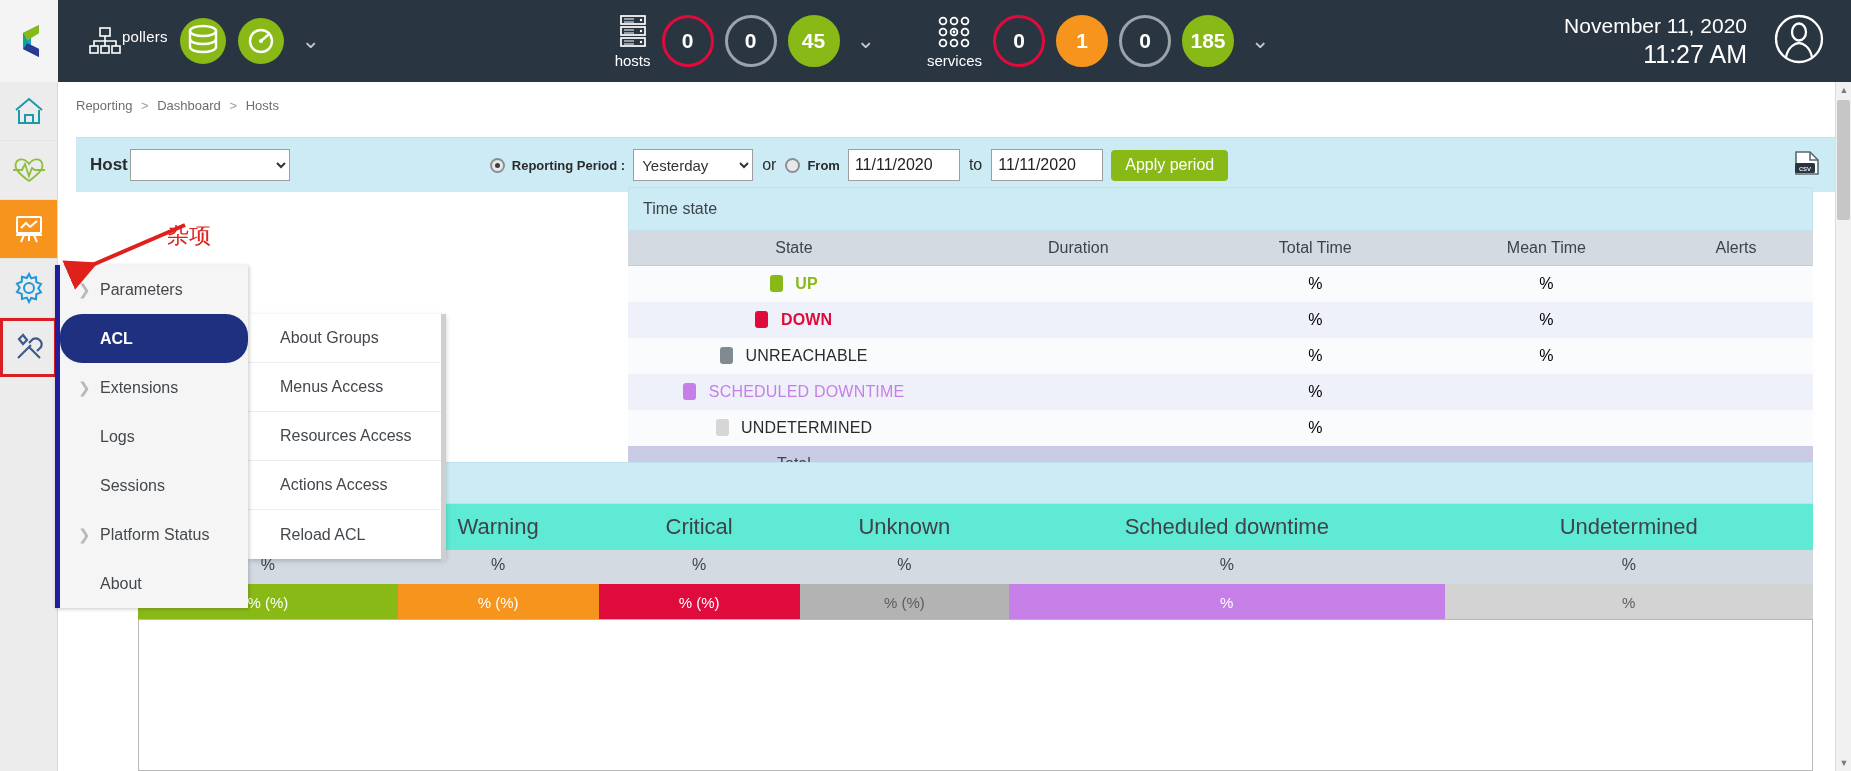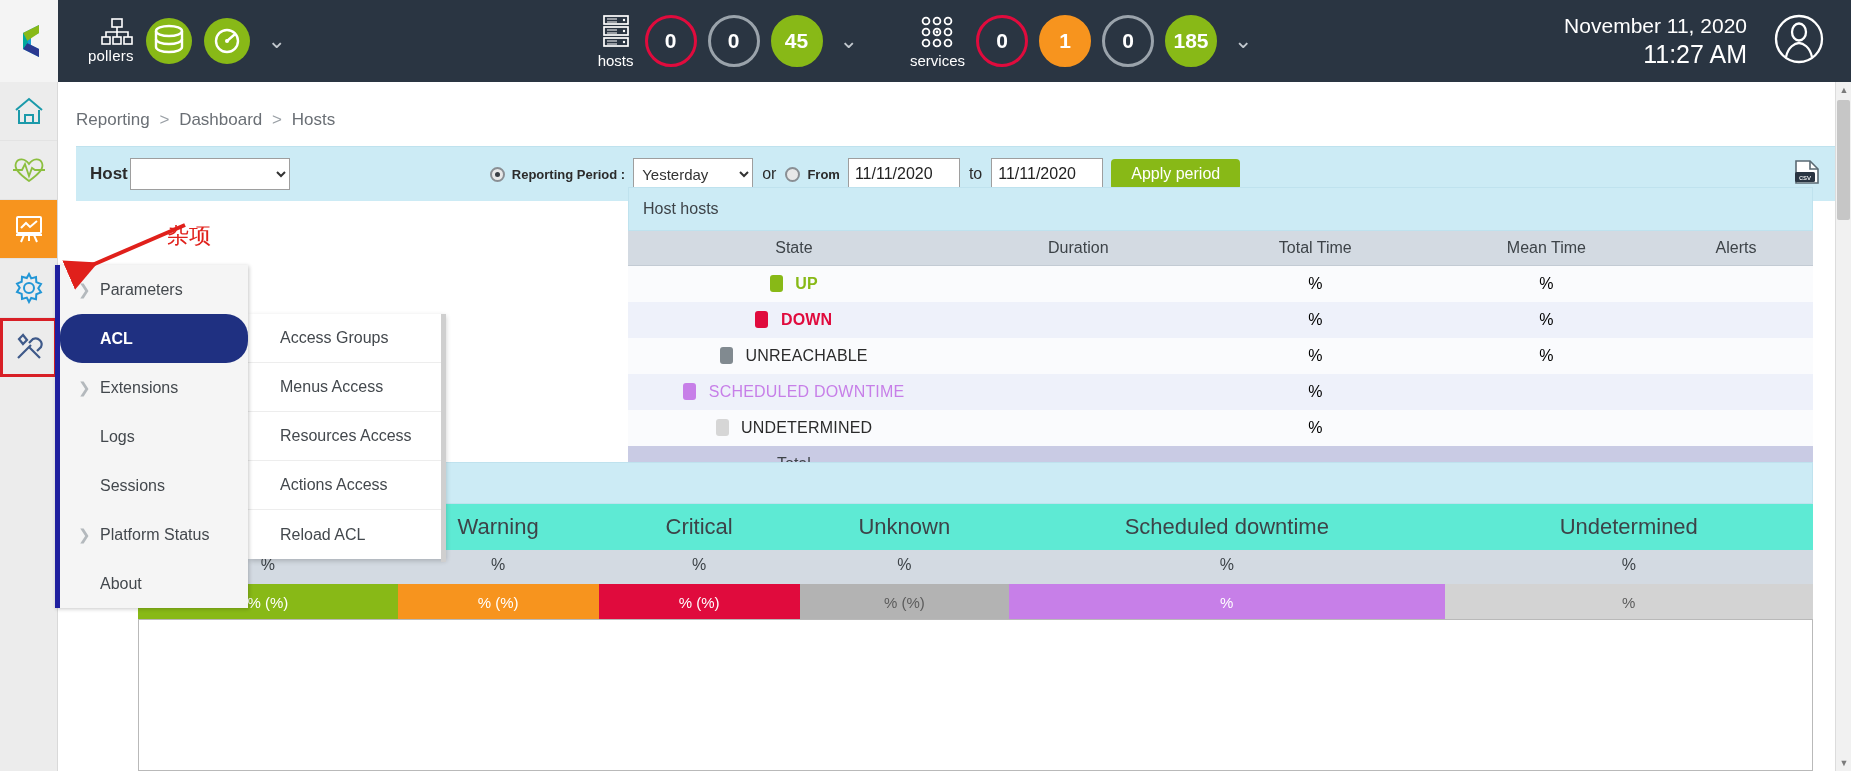--- a/index.html
+++ b/index.html
@@ -15,21 +15,21 @@
   
   .topbar {
     position:absolute; top:0; left:0; width:1851px; height:82px;
     background:#2a3542; display:flex; align-items:center;
   }
   .logo-cell {
     width:58px; height:82px; background:#f4f4f4;
     display:flex; align-items:center; justify-content:center; flex:0 0 58px;
   }
   .poller-group { display:flex; align-items:center; height:82px; padding-left:30px; gap:12px; }
-  .poller-item { display:flex; flex-direction:column; align-items:flex-end; justify-content:center; }
+  .poller-item { display:flex; flex-direction:row; align-items:flex-start; justify-content:center; }
   .poller-label { color:#fff; font-size:15px; margin-top:1px; letter-spacing:.2px; }
   .circle-icon { width:46px; height:46px; border-radius:50%; display:flex; align-items:center; justify-content:center; }
   .green-fill { background:#88b917; }
   .chev { color:#c3c9cf; font-size:22px; line-height:1; margin-left:6px; cursor:pointer; user-select:none; font-weight:300;}
 
   .counters-wrap { flex:1; display:flex; align-items:center; justify-content:center; gap:52px; }
   .counter-block { display:flex; align-items:center; gap:11px; }
   .counter-icon-col { display:flex; flex-direction:column; align-items:center; }
   .counter-icon-label { color:#fff; font-size:15px; margin-top:2px; }
   .badge {
@@ -54,25 +54,25 @@
   }
   .rail-item {
     height:59px; display:flex; align-items:center; justify-content:center;
     border-bottom:1px solid #e3e3e3; cursor:pointer; position:relative;
   }
   .rail-item.active-orange { background:#f7941e; }
   .rail-item.highlighted { outline:3px solid #d81f26; outline-offset:-3px; }
 
   
   .content { position:absolute; top:82px; left:58px; right:16px; bottom:0; background:#fff; overflow:hidden;}
-  .breadcrumb { font-size:17px; color:#6a6f75; padding:28px 0 12px 18px; }
+  .breadcrumb { font-size:13px; color:#6a6f75; padding:16px 0 12px 18px; }
   .breadcrumb span.sep { color:#9aa0a6; padding:0 5px; }
 
   .filterbar {
-    margin:4px 0 0 18px; background:#ccebf5; height:55px;
+    margin:12px 0 0 18px; background:#ccebf5; height:55px;
     display:flex; align-items:center; padding:0 14px; position:relative;
     border-top:1px solid #bfe2ee;
   }
   .filterbar label.lbl { font-size:17px; color:#2b2b2b; font-weight:bold; }
   select.fsel {
     height:32px; font-size:15px; font-family:"Liberation Sans", sans-serif;
     border:1px solid #9e9e9e; background:#fff; color:#333; padding:2px 4px;
   }
   .host-sel { width:160px; margin-left:2px; }
   .period-sel { width:120px; }
@@ -85,21 +85,21 @@
     border-radius:50%; background:#3a3f45;
   }
   .txt { font-size:13px; color:#2b2b2b; font-weight:bold; }
   .txt-n { font-size:16px; color:#2b2b2b; font-weight:normal; }
   input.dateinput {
     width:112px; height:32px; font-size:16px; border:1px solid #9e9e9e;
     padding:2px 6px; font-family:"Liberation Sans", sans-serif; color:#222; background:#fff;
   }
   .apply-btn {
     background:#88b917; color:#fff; border:none; border-radius:4px;
-    height:31px; padding:0 20px; font-size:16px; cursor:pointer;
+    height:31px; padding:0 14px; font-size:16px; cursor:pointer;
     font-family:"Liberation Sans", sans-serif;
   }
   .csv-icon { position:absolute; right:14px; top:12px; cursor:pointer; }
 
   
   .panel { position:absolute; left:570px; right:22px; }
   .panel-title {
     background:#ccebf5; font-size:16px; color:#3d4348; padding:12px 14px; border:1px solid #bfe2ee;
   }
   table.statetbl { width:100%; border-collapse:collapse; table-layout:fixed; }
@@ -339,21 +339,21 @@
         <svg width="28" height="26" viewBox="0 0 28 26">
           <path d="M3 2 h14 l8 8 v14 h-22 Z" fill="#fff" stroke="#5a6a73" stroke-width="1.6"></path>
           <path d="M17 2 v8 h8" fill="none" stroke="#5a6a73" stroke-width="1.6"></path>
           <rect x="2" y="13" width="20" height="10" rx="1.5" fill="#2a3542"></rect>
           <text x="12" y="21" font-size="8" fill="#fff" text-anchor="middle" font-family="Liberation Sans">csv</text>
         </svg>
       </span>
     </div>
 
     <div class="panel" style="top:105px;">
-      <div class="panel-title">Host hosts</div>
+      <div class="panel-title">Time state</div>
       <table class="statetbl">
         <colgroup>
             <col style="width:28%">
             <col style="width:20%">
             <col style="width:20%">
             <col style="width:19%">
             <col style="width:13%">
           </colgroup>
         <thead>
           <tr>
@@ -499,21 +499,21 @@
       <span class="arrow">❯</span>
       <span class="mtext">Platform Status</span>
     </div>
     <div class="mi">
       <span class="mtext noarrow">About</span>
     </div>
   </div>
 
   <div class="menu-lvl2">
     <div class="mi2">
-      <span>Access Groups</span>
+      <span>About Groups</span>
     </div>
     <div class="mi2">
       <span>Menus Access</span>
     </div>
     <div class="mi2">
       <span>Resources Access</span>
     </div>
     <div class="mi2">
       <span>Actions Access</span>
     </div>

